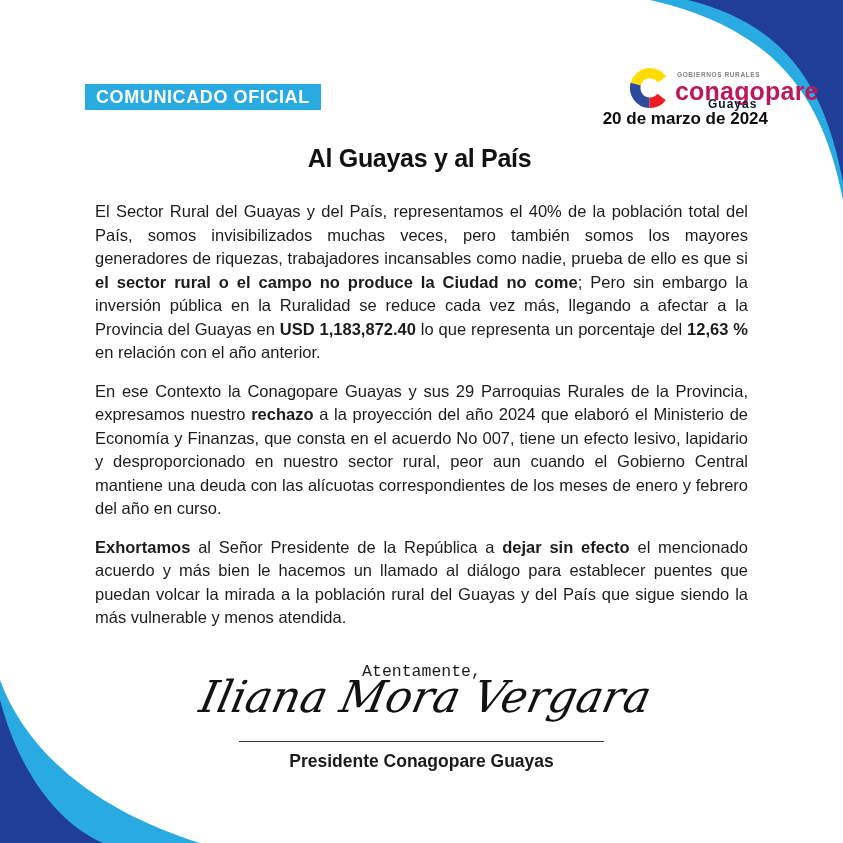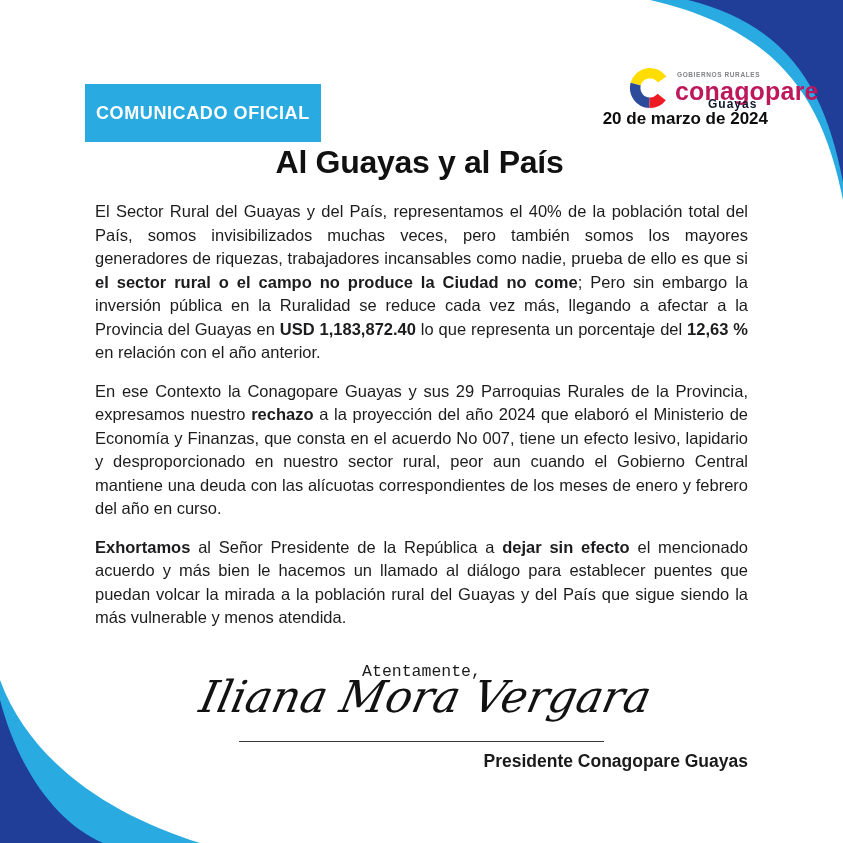--- a/index.html
+++ b/index.html
@@ -4,46 +4,46 @@
 <style>
   html,body{margin:0;padding:0;background:#e8e8e8;}
   .page{
     position:relative;width:843px;height:843px;background:#ffffff;
     overflow:hidden;font-family:"Liberation Sans","DejaVu Sans",sans-serif;
     color:#1c1c1e;margin:0 auto;
   }
   .deco{position:absolute;top:0;left:0;width:843px;height:843px;pointer-events:none;}
   .banner{
     position:absolute;left:85px;top:84px;height:26px;background:#29ABE2;
-    display:flex;align-items:center;padding:16px 11px;
+    display:flex;align-items:center;padding:0 11px;
     color:#ffffff;font-weight:bold;font-size:18px;letter-spacing:0.6px;
   }
   .logo-wrap{position:absolute;left:629px;top:65px;width:150px;height:48px;}
   .logo-c{position:absolute;left:0;top:2px;}
   .logo-top{position:absolute;left:48px;top:6px;font-size:6.5px;letter-spacing:0.6px;color:#808285;font-weight:bold;}
   .logo-name{position:absolute;left:46px;top:12px;font-size:25px;font-weight:600;color:#be185d;letter-spacing:0.2px;}
   .logo-sub{position:absolute;left:79px;top:32px;font-size:12px;color:#0f172a;letter-spacing:1px;font-weight:700;}
   .doc-date{position:absolute;right:75px;top:109px;font-size:17px;font-weight:bold;color:#0d0d0d;}
   .title{
     position:absolute;left:0;right:4px;top:144px;text-align:center;
-    font-size:32px;font-weight:bold;color:#111111;letter-spacing:-0.3px;
+    font-size:25px;font-weight:bold;color:#111111;letter-spacing:-0.3px;
   }
   .body-col{position:absolute;left:95px;top:200px;width:653px;font-size:16.5px;line-height:23.5px;}
   .body-col p{margin:0 0 15px 0;text-align:justify;}
   .body-col p.last{margin-bottom:15px;}
   .body-col b{font-weight:bold;}
   .motto{font-weight:bold;text-align:left;padding-left:5px;}
   .salutation{text-align:center;margin-top:30px;font-family:Liberation Mono, monospace;}
   .sig-name{
     text-align:center;margin-top:2px;height:62px;
     font-family:"DejaVu Serif","Liberation Serif",serif;font-style:italic;
     font-size:44px;color:#121212;transform:skewX(-12deg);font-weight:400;
   }
   .sig-line{width:365px;margin:-6px auto 0 auto;border:none;border-top:1.5px solid #3a3a3a;}
-  .sig-role{text-align:right;margin-top:8px;font-size:17.5px;font-weight:bold;color:#1a1a1a;}
+  .sig-role{text-align:center;margin-top:8px;font-size:17.5px;font-weight:bold;color:#1a1a1a;}
 </style>
 </head>
 <body>
 
 <div class="page">
 
   <svg class="deco" viewBox="0 0 843 843" aria-hidden="true">
 
     <path d="M 650 0 L 843 0 L 843 200 C 823 100 780 30 650 0 Z" fill="#29ABE2"></path>
     <path d="M 688 0 L 843 0 L 843 182 C 826 92 790 25 688 0 Z" fill="#203D98"></path>

